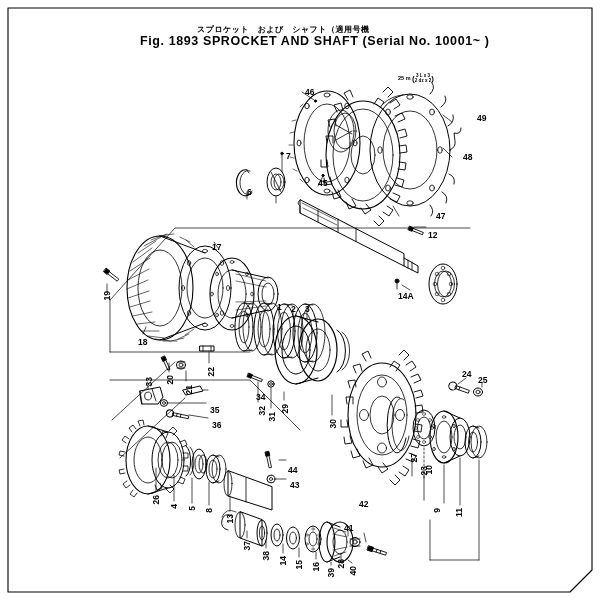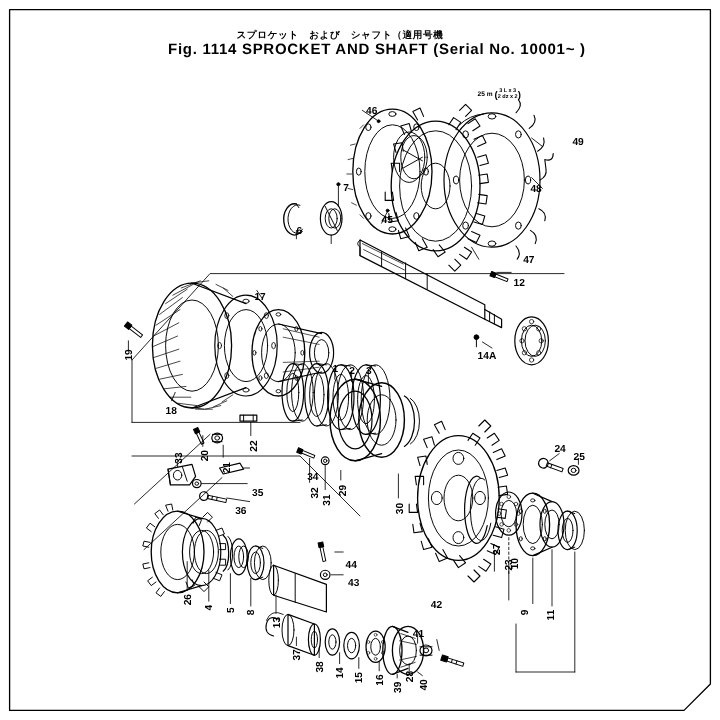--- a/index.html
+++ b/index.html
@@ -16,21 +16,21 @@
   .lbl.vert{writing-mode:vertical-rl;transform:rotate(180deg);}
   #torque{position:absolute;left:398px;top:74px;font-size:5.5px;font-weight:bold;white-space:nowrap;}
   #torque .frac{display:inline-block;vertical-align:middle;text-align:center;line-height:1.05;font-size:4.6px;}
 </style>
 </head>
 <body>
 
 <div id="page">
 
   <div class="ttl" id="title-jp">スプロケット　および　シャフト（適用号機</div>
-  <div class="ttl" id="title-en">Fig. 1114  SPROCKET  AND  SHAFT (Serial No. 10001~      )</div>
+  <div class="ttl" id="title-en">Fig. 1893  SPROCKET  AND  SHAFT (Serial No. 10001~      )</div>
 
   <div id="torque">
     <span>25 m</span>
     <span style="font-size:8px;vertical-align:middle;">(</span><span class="frac"><span>3 L x 3</span><br><span>2 dz x 2</span></span><span style="font-size:8px;vertical-align:middle;">)</span>
   </div>
 
   <svg id="svgroot" viewBox="0 0 600 600">
     <defs>
       <g id="boltG">
         <rect x="0" y="-2" width="3.5" height="4" fill="#000"></rect>
@@ -710,29 +710,29 @@
       <div class="lbl vert" style="left: 152px; top: 495px;">26</div>
       <div class="lbl vert" style="left: 410px; top: 453px;">27</div>
       <div class="lbl vert" style="left: 337px; top: 559px;">28</div>
       <div class="lbl vert" style="left: 281px; top: 404px;">29</div>
       <div class="lbl vert" style="left: 329px; top: 419px;">30</div>
       <div class="lbl vert" style="left: 268px; top: 412px;">31</div>
       <div class="lbl vert" style="left: 258px; top: 406px;">32</div>
       <div class="lbl vert" style="left: 145px; top: 377px;">33</div>
       <div class="lbl" style="left: 211px; top: 393px; margin-left: 45px;">34</div>
       <div class="lbl" style="left: 210px; top: 406px;">35</div>
-      <div class="lbl" style="left: 196px; top: 421px;">36</div>
+      <div class="lbl" style="left: 212px; top: 421px;">36</div>
       <div class="lbl vert" style="left: 243px; top: 541px;">37</div>
       <div class="lbl vert" style="left: 262px; top: 551px;">38</div>
       <div class="lbl vert" style="left: 327px; top: 568px;">39</div>
       <div class="lbl vert" style="left: 349px; top: 566px;">40</div>
       <div class="lbl" style="left: 344px; top: 524px;">41</div>
       <div class="lbl" style="left: 359px; top: 500px;">42</div>
       <div class="lbl" style="left: 290px; top: 481px;">43</div>
       <div class="lbl" style="left: 288px; top: 466px;">44</div>
       <div class="lbl" style="left: 318px; top: 179px;">45</div>
       <div class="lbl" style="left: 305px; top: 88px;">46</div>
       <div class="lbl" style="left: 400px; top: 212px; padding-left: 36px;">47</div>
-      <div class="lbl" style="left: 442px; top: 153px; text-align: right;">48</div>
+      <div class="lbl" style="left: 463px; top: 153px; text-align: right;">48</div>
       <div class="lbl" style="left: 449px; top: 114px; margin-left: 28px;">49</div>
     </div>
 
 </div>
 
 </body></html>

